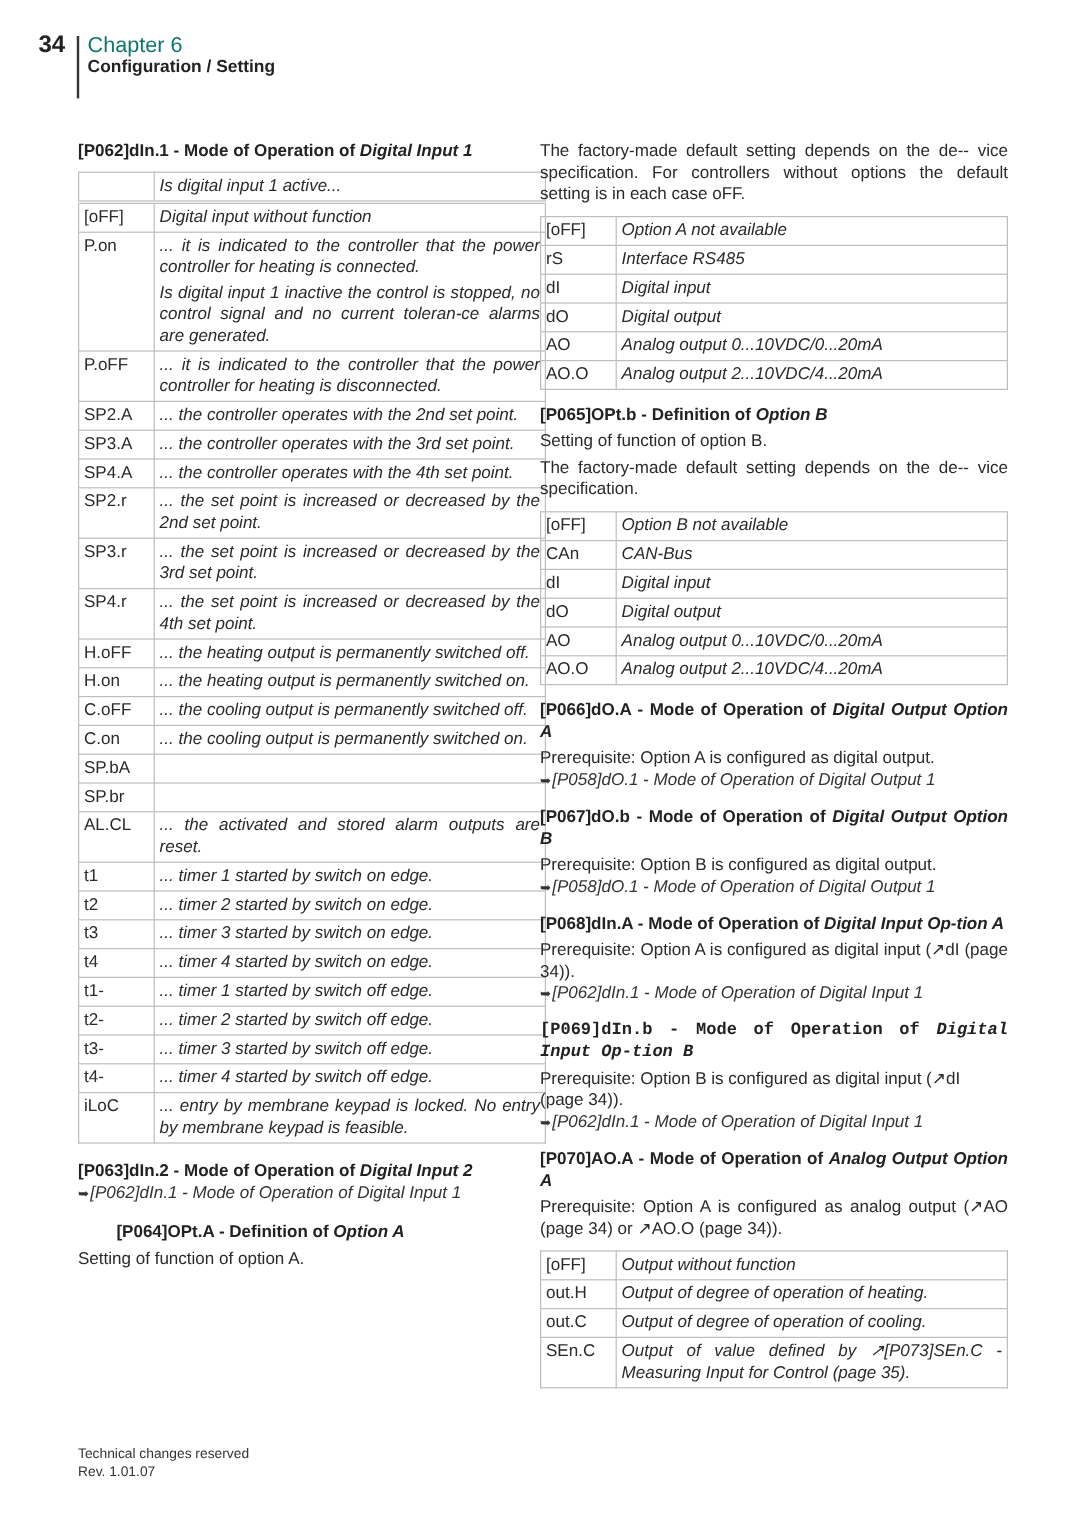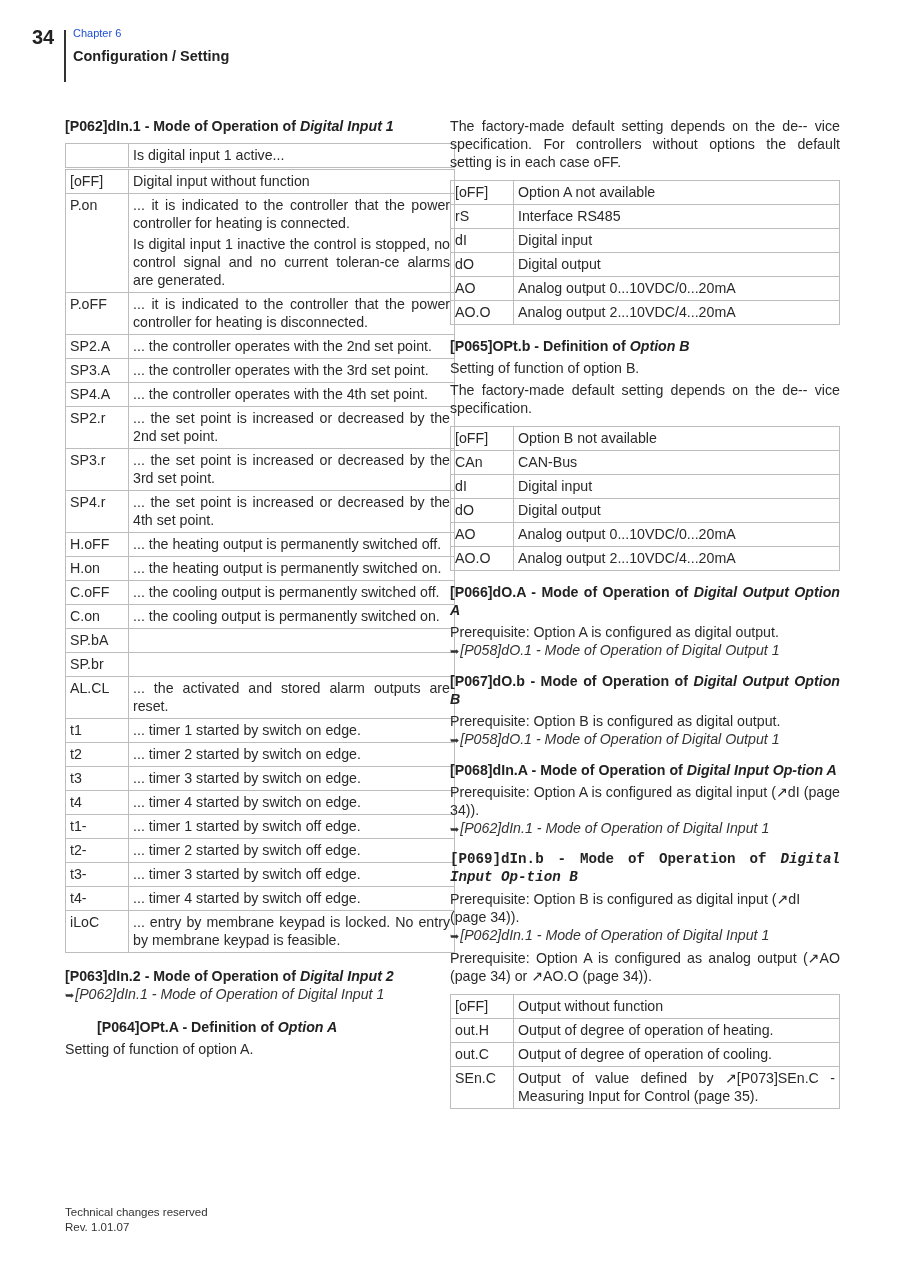--- a/index.html
+++ b/index.html
@@ -2,40 +2,40 @@
 <html><head>
 <meta charset="utf-8">
 <style>
   html, body { margin: 0; padding: 0; background: #ffffff; }
   body {
     width: 900px; height: 1274px; position: relative; overflow: hidden;
     font-family: "Liberation Sans", sans-serif; color: #2a2a2a;
   }
   .page-num { position: absolute; left: 32px; top: 26px; font-size: 20px; font-weight: bold; color: #222; }
   .vbar { position: absolute; left: 64px; top: 30px; width: 2px; height: 52px; background: #333; }
-  .chapter { position: absolute; left: 73px; top: 27px; font-size: 11px; color: #1d4ed8; text-align: right; }
+  .chapter { position: absolute; left: 73px; top: 27px; font-size: 18px; color: #0f766e; text-align: right; }
   .chapter-title { position: absolute; left: 73px; top: 48px; font-size: 14.5px; font-weight: bold; color: #222; text-align: center; }
 
   .col { position: absolute; width: 390px; font-size: 14.2px; line-height: 18px; }
   .col-left { left: 65px; top: 117px; }
   .col-right { left: 450px; top: 117px; }
 
   h3 { font-size: 14.2px; font-weight: bold; margin: 0; line-height: 18px; color: #222; }
   h3 i { font-style: italic; }
   .just { text-align: justify; }
   p { margin: 0; }
   .gap4 { margin-top: 4px; }
   .xref { font-style: italic; color: #333; }
   .xref .arrow { font-style: normal; font-size: 11px; margin-right: 1px; }
 
   table { border-collapse: collapse; width: 100%; margin-top: 8px; }
   td { border: 1px solid #bdbdbd; padding: 2px 4px 3px 4px; vertical-align: top; line-height: 18px; }
   td.k { width: 54px; }
   tr.hdr td { border-bottom: 3px double #bdbdbd; }
-  td.v { text-align: justify; }
+  td.v { text-align: justify; font-style: italic; }
   .sub { margin-top: 3px; }
 
   .footer { position: absolute; left: 65px; top: 1205px; font-size: 11.5px; line-height: 15px; color: #333; }
 </style>
 </head>
 <body>
 
 <div class="page-num">34</div>
 <div class="vbar"></div>
 <div class="chapter">Chapter 6</div>
@@ -302,20 +302,21 @@
   <p class="xref"><span class="arrow">➥</span><span>[P058]dO.1 - Mode of Operation of Digital Output 1</span></p>
 
   <h3 class="just" style="margin-top:12px;"><span>[P068]dIn.A - Mode of Operation of </span><i>Digital Input Op-tion A</i></h3>
   <p class="gap4 just">Prerequisite: Option A is configured as digital input (↗dI (page 34)).</p>
   <p class="xref"><span class="arrow">➥</span><span>[P062]dIn.1 - Mode of Operation of Digital Input 1</span></p>
 
   <h3 class="just" style="margin-top:12px;font-family:Liberation Mono, monospace;"><span>[P069]dIn.b - Mode of Operation of </span><i>Digital Input Op-tion B</i></h3>
   <p class="gap4">Prerequisite: Option B is configured as digital input (↗dI (page 34)).</p>
   <p class="xref"><span class="arrow">➥</span><span>[P062]dIn.1 - Mode of Operation of Digital Input 1</span></p>
 
+  <h3 class="just" style="margin-top:12px;"><span>[P070]AO.A - Mode of Operation of </span><i>Analog Output Option A</i></h3>
   <p class="gap4 just">Prerequisite: Option A is configured as analog output (↗AO (page 34) or ↗AO.O (page 34)).</p>
   <table style="margin-top:9px;">
       <tbody id="p070-body">
         <tr>
           <td class="k">[oFF]</td>
           <td class="v">
             <div>Output without function</div>
           </td>
         </tr>
         <tr>

